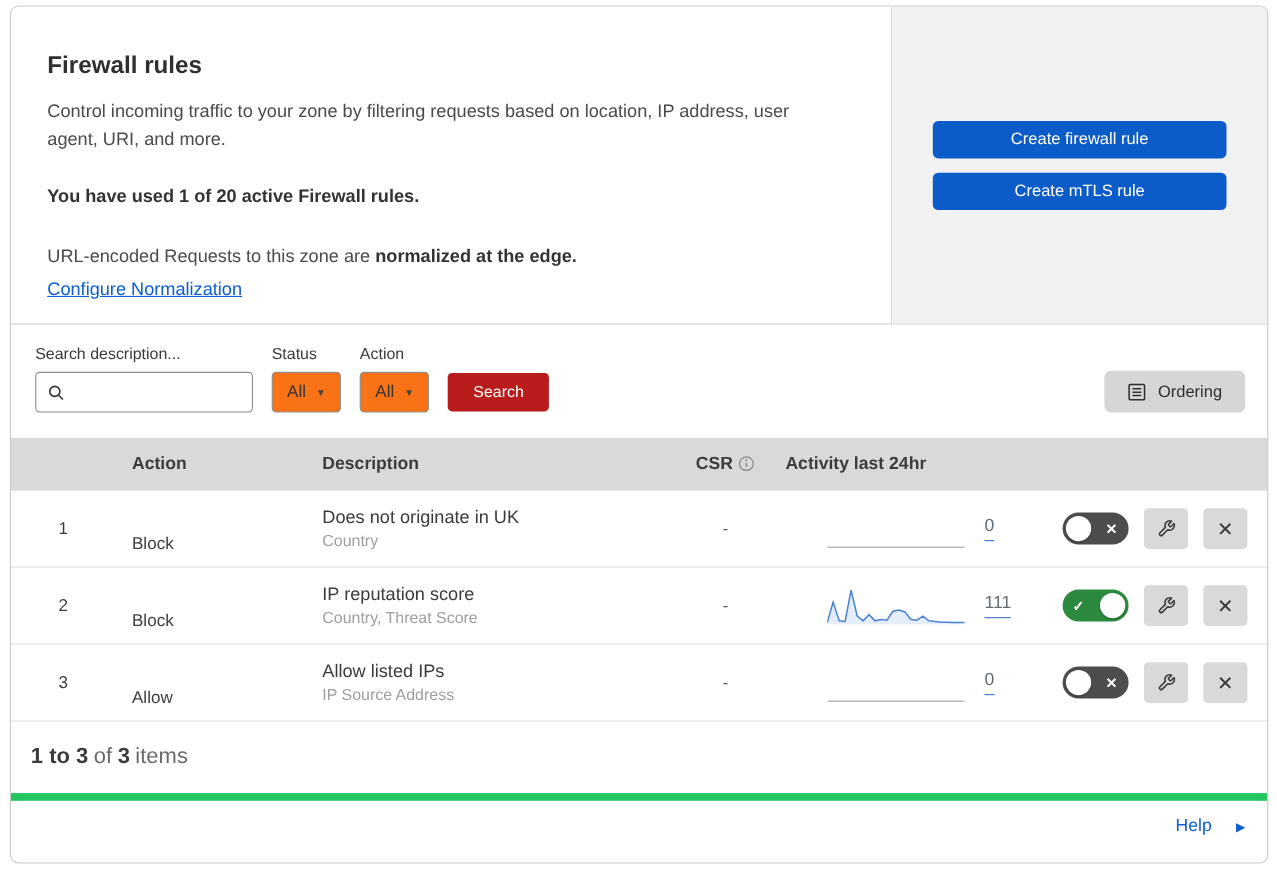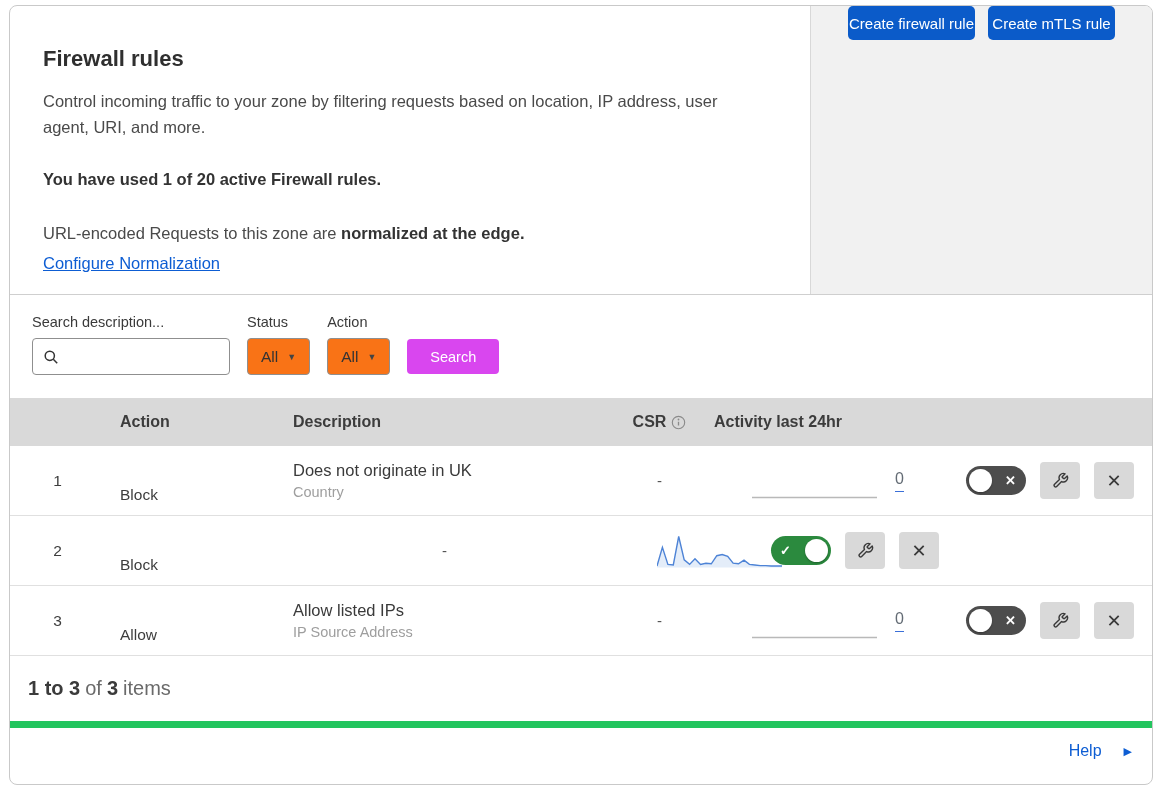--- a/index.html
+++ b/index.html
@@ -18,21 +18,21 @@
   .intro { width: 801px; padding: 26px 40px 0 33px; border-right: 1px solid #d8d8d8; }
   .intro h1 { font-size: 22px; font-weight: 600; color: #2f2f2f; margin: 14px 0 16px; }
   .intro p { font-size: 16.5px; color: #4a4a4a; line-height: 1.6; }
   .intro .desc { margin-bottom: 25px; max-width: 715px; }
   .intro .usage { font-weight: 700; color: #333; margin-bottom: 28px; }
   .intro .norm { margin-bottom: 7px; }
   .intro .norm b { color: #333; }
   .link { color: #0d5dd3; text-decoration: underline; cursor: pointer; font-size: 16.5px; }
 
   .cta-panel {
-    flex: 1; background: #f1f1f1; display: flex; 
+    flex: 1; background: #f1f1f1; display: flex; flex-direction: column;
     justify-content: center; gap: 13px; padding: 0 37px;
   }
   .btn-primary {
     height: 34px; width: 100%; background: #0b5bc9; color: #fff; border: none;
     border-radius: 5px; font-size: 15px; font-family: inherit; cursor: pointer;
   }
 
   
   .filters { display: flex; align-items: flex-end; gap: 17px; padding: 19px 20px 23px 22px; }
   .fgroup label { display: block; font-size: 14.5px; color: #3a3a3a; margin-bottom: 8px; }
@@ -41,21 +41,21 @@
     display: flex; align-items: center; padding: 0 10px; gap: 7px; background: #fff;
   }
   .search-box input { border: none; outline: none; flex: 1; font-size: 15px; font-family: inherit; min-width: 0; }
   .select-box {
     height: 37px; border: 1px solid #8f8f8f; border-radius: 4px; background: #f97316;
     padding: 0 13px; display: flex; align-items: center; gap: 9px;
     font-size: 15.5px; color: #333; cursor: pointer;
   }
   .caret { font-size: 9px; color: #444; }
   .btn-search {
-    height: 35px; padding: 0 23px; background: #d946ef; color: #fff; border: none;
+    height: 35px; padding: 0 23px; background: #b91c1c; color: #fff; border: none;
     border-radius: 4px; font-size: 14.5px; font-family: inherit; cursor: pointer; margin-bottom: 1px;
   }
   .btn-ordering {
     margin-left: auto; height: 38px; padding: 0 21px; background: #d6d6d6; border: none;
     border-radius: 6px; display: flex; align-items: center; gap: 11px;
     font-size: 15px; color: #2f2f2f; font-family: inherit; cursor: pointer;
   }
 
   
   .grid-cols { display: grid; grid-template-columns: 95px 172px 335px 95px 250px 1fr; }
@@ -154,20 +154,29 @@
         </div>
       </div>
       <div class="fgroup">
         <label>Action</label>
         <div class="select-box">
           <span>All</span>
           <span class="caret">▼</span>
         </div>
       </div>
       <button class="btn-search">Search</button>
+      <button class="btn-ordering">
+        <svg width="17" height="17" viewBox="0 0 17 17" fill="none" stroke="#2f2f2f" stroke-width="1.4">
+          <rect x="1.5" y="1.5" width="14" height="14" rx="1"></rect>
+          <line x1="4.5" y1="5.5" x2="12.5" y2="5.5"></line>
+          <line x1="4.5" y1="8.5" x2="12.5" y2="8.5"></line>
+          <line x1="4.5" y1="11.5" x2="12.5" y2="11.5"></line>
+        </svg>
+        <span>Ordering</span>
+      </button>
     </div>
 
     <div class="grid-cols table-header">
       <div></div>
       <div class="th-action">Action</div>
       <div class="th-desc">Description</div>
       <div class="th-csr">
         <span>CSR</span><svg class="info-icon" width="15" height="15" viewBox="0 0 16 16" fill="none">
             <circle cx="8" cy="8" r="6.6" stroke="#8a8a8a" stroke-width="1.2"></circle>
             <line x1="8" y1="7.2" x2="8" y2="11.2" stroke="#8a8a8a" stroke-width="1.4"></line>
@@ -205,20 +214,24 @@
         </button>
         <button class="icon-btn">
             <span>✕</span>
           </button>
       </div>
     </div>
 
     <div class="grid-cols row">
       <div class="cell-index">2</div>
       <div class="cell-action">Block</div>
+      <div class="cell-desc">
+        <div class="dname">IP reputation score</div>
+        <div class="dsub">Country, Threat Score</div>
+      </div>
       <div class="cell-csr">-</div>
       <div class="cell-activity">
         <svg class="spark" viewBox="0 0 125 36" preserveAspectRatio="none">
             <polygon points="0.0,33.0 5.4,14.3 10.9,31.4 16.3,32.0 21.7,3.5 27.2,26.8 32.6,31.4 38.0,25.8 43.5,31.4 48.9,30.2 54.3,30.8 59.8,22.7 65.2,21.5 70.7,23.3 76.1,30.2 81.5,30.8 87.0,27.1 92.4,31.4 97.8,32.0 103.3,32.6 108.7,32.6 114.1,33.0 119.6,33.0 125.0,33.0 125,34.5 0,34.5" fill="rgba(77,131,214,0.15)"></polygon>
             <polyline points="0.0,33.0 5.4,14.3 10.9,31.4 16.3,32.0 21.7,3.5 27.2,26.8 32.6,31.4 38.0,25.8 43.5,31.4 48.9,30.2 54.3,30.8 59.8,22.7 65.2,21.5 70.7,23.3 76.1,30.2 81.5,30.8 87.0,27.1 92.4,31.4 97.8,32.0 103.3,32.6 108.7,32.6 114.1,33.0 119.6,33.0 125.0,33.0" fill="none" stroke="#4d83d6" stroke-width="1.4"></polyline>
           </svg>
         <a class="count-link">111</a>
       </div>
       <div class="cell-controls">
         <div class="toggle on">

